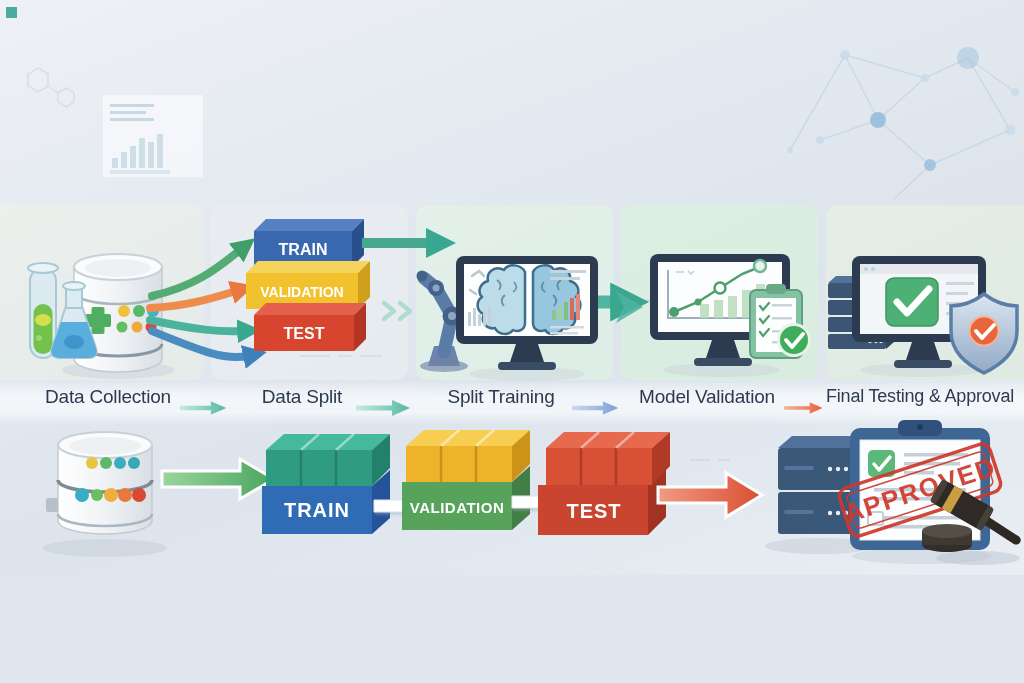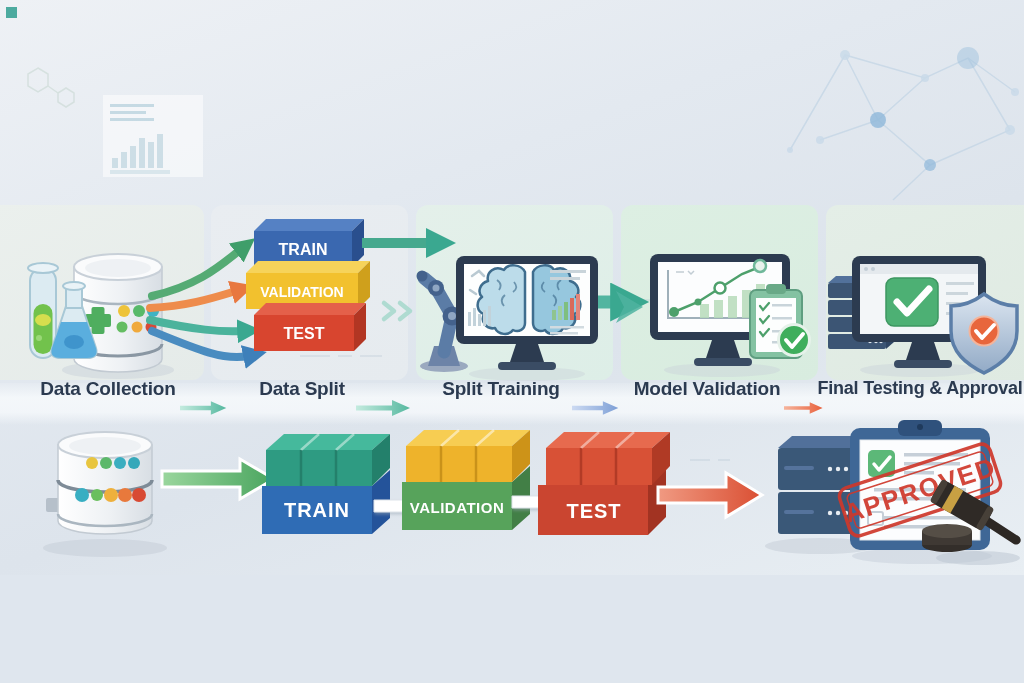--- a/index.html
+++ b/index.html
@@ -8,22 +8,22 @@
     background:linear-gradient(160deg,#eef1f5 0%,#e3e9f0 35%,#dde4ec 60%,#e8eef3 100%);}
   .panel{position:absolute;top:205px;height:175px;border-radius:12px;}
   .p1{left:-12px;width:216px;background:linear-gradient(155deg,#ebf0ed,#e5ebe9);}
   .p2{left:211px;width:197px;background:linear-gradient(155deg,#e9edf1,#e6ebef);}
   .p3{left:416px;width:197px;background:linear-gradient(155deg,#e4f0ea,#ddeee7);}
   .p4{left:621px;width:197px;background:linear-gradient(155deg,#ddefe3,#d8ecdf);}
   .p5{left:826px;width:210px;background:linear-gradient(155deg,#e4eee7,#dfeae2);}
   .label-band{position:absolute;left:0;top:383px;width:1024px;height:42px;
     background:linear-gradient(180deg,rgba(248,251,253,0.15),rgba(247,250,252,0.85) 35%,rgba(245,248,251,0.85) 70%,rgba(245,248,251,0));}
   .art{position:absolute;left:0;top:0;width:1024px;height:683px;}
-  .stage-label{position:absolute;top:378px;transform:translateX(-50%);white-space:nowrap;
-    font-weight:700;font-size:19px;letter-spacing:-0.2px;color:#2b3a50;}
+  .stage-label{position:absolute;top:386px;transform:translateX(-50%);white-space:nowrap;
+    font-weight:400;font-size:19px;letter-spacing:-0.2px;color:#2b3a50;}
   .lbl-arrow{position:absolute;top:399px;height:18px;}
   svg text{font-family:"Liberation Sans",sans-serif;}
   .blk-txt{font-weight:700;fill:#ffffff;}
   .stamp-txt{font-weight:700;fill:#cf382b;letter-spacing:1.5px;}
 </style>
 </head>
 <body>
 
 <div class="stage">
 

